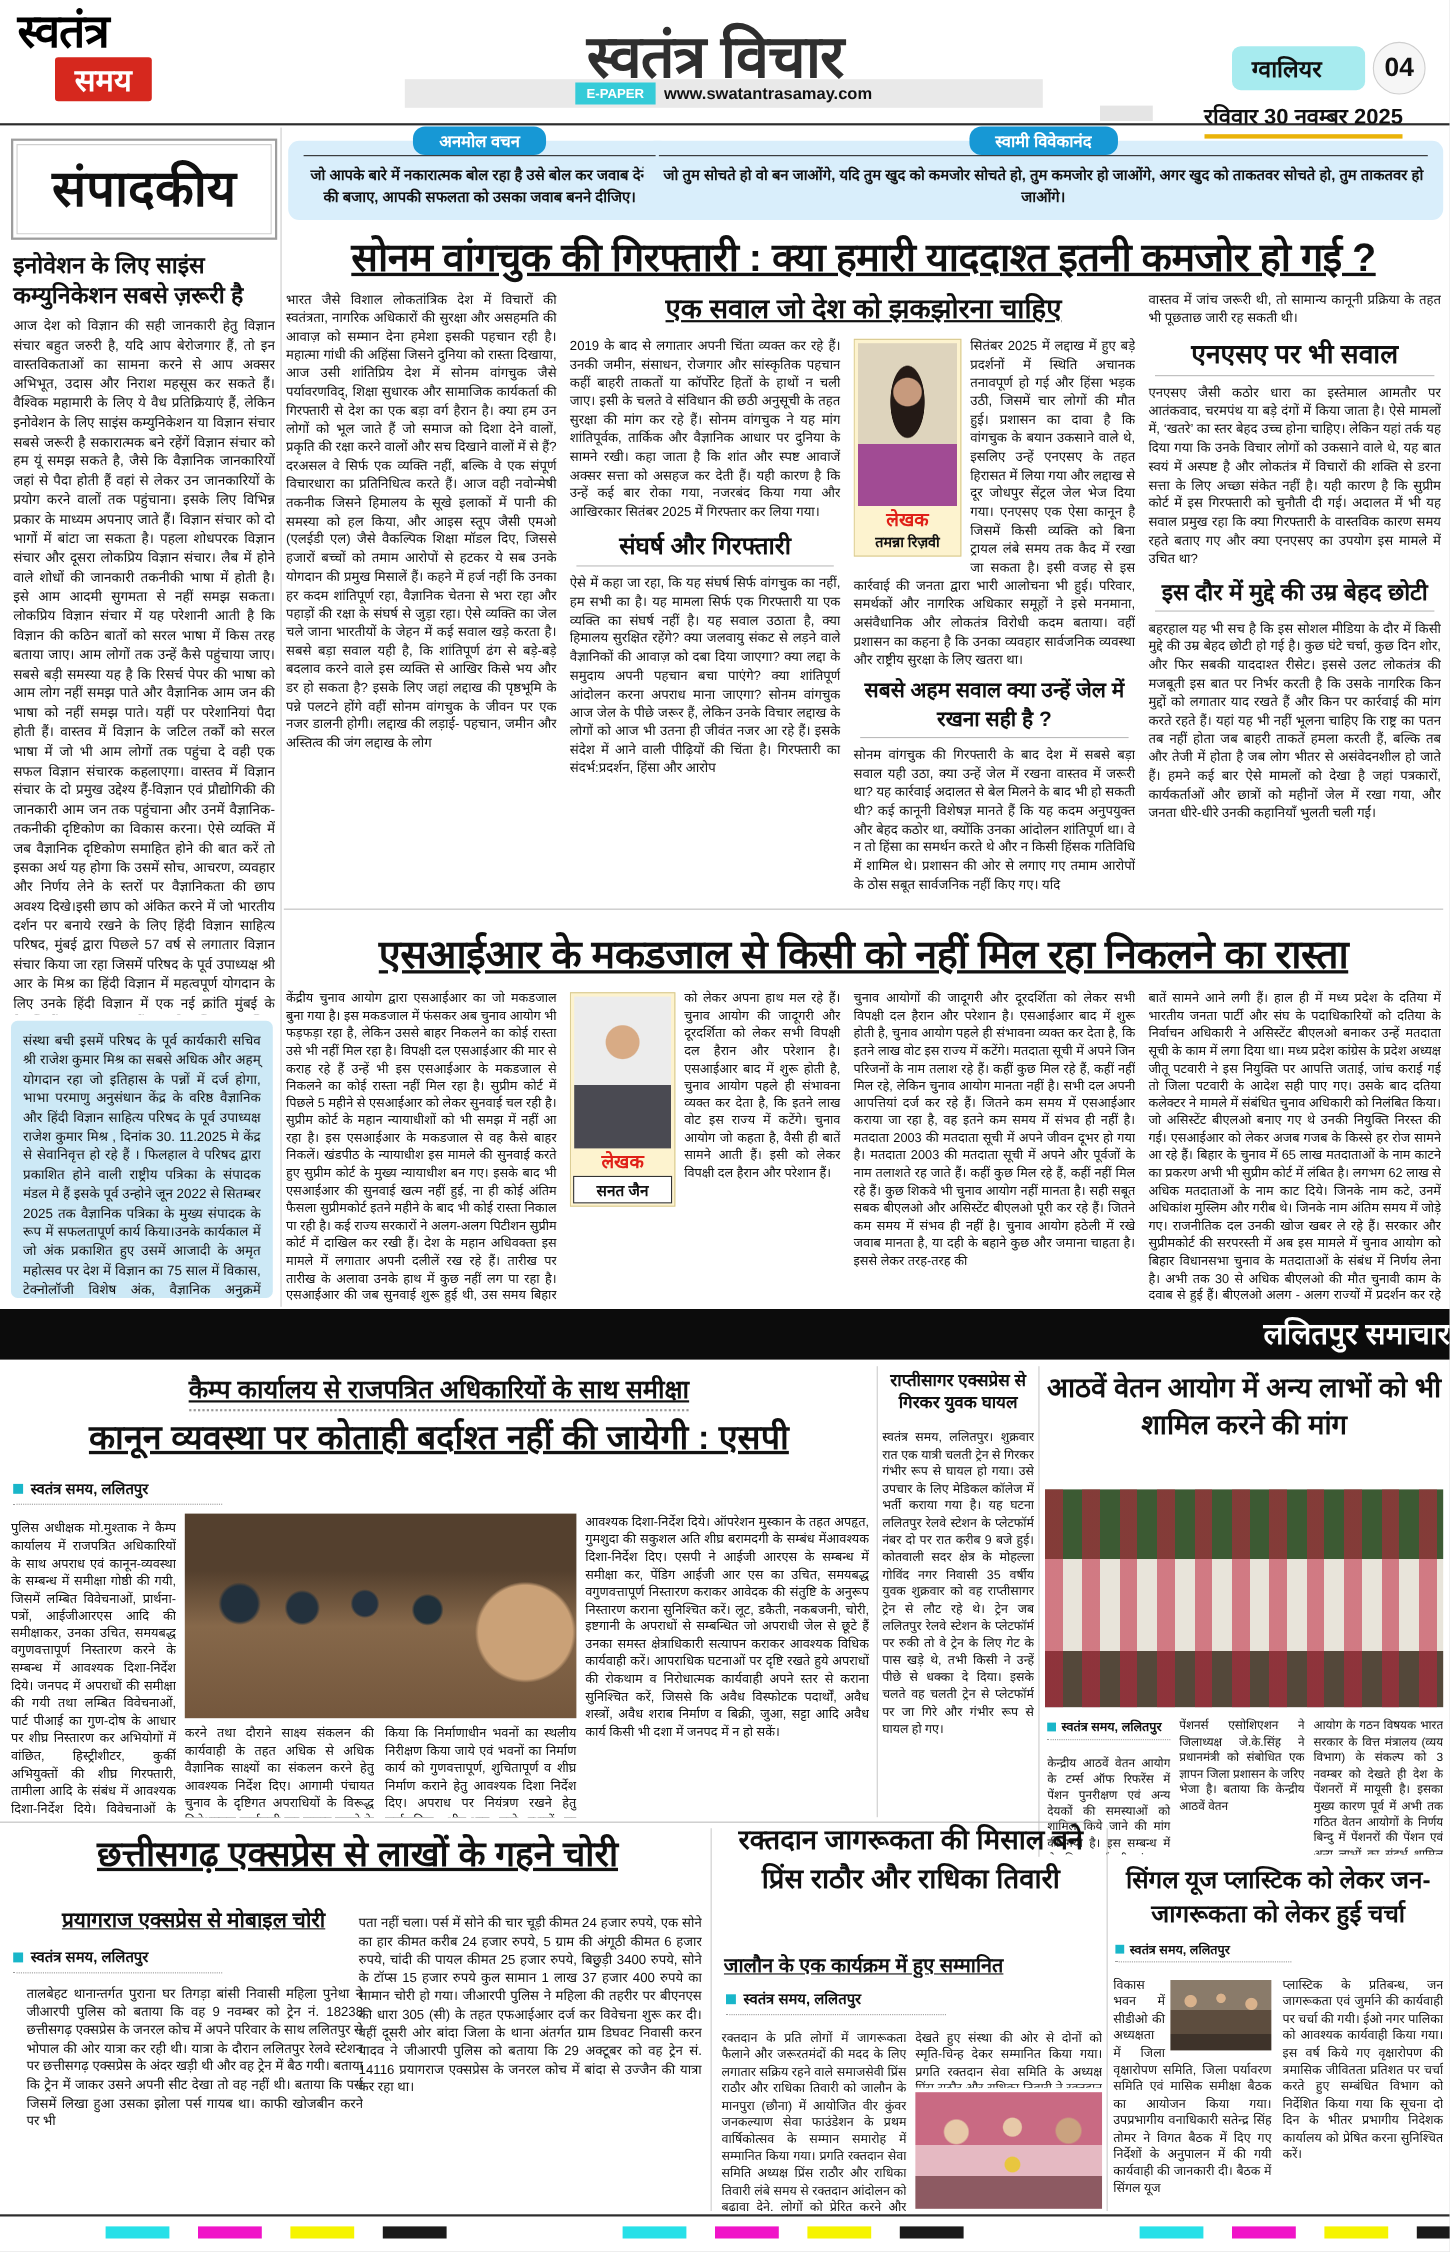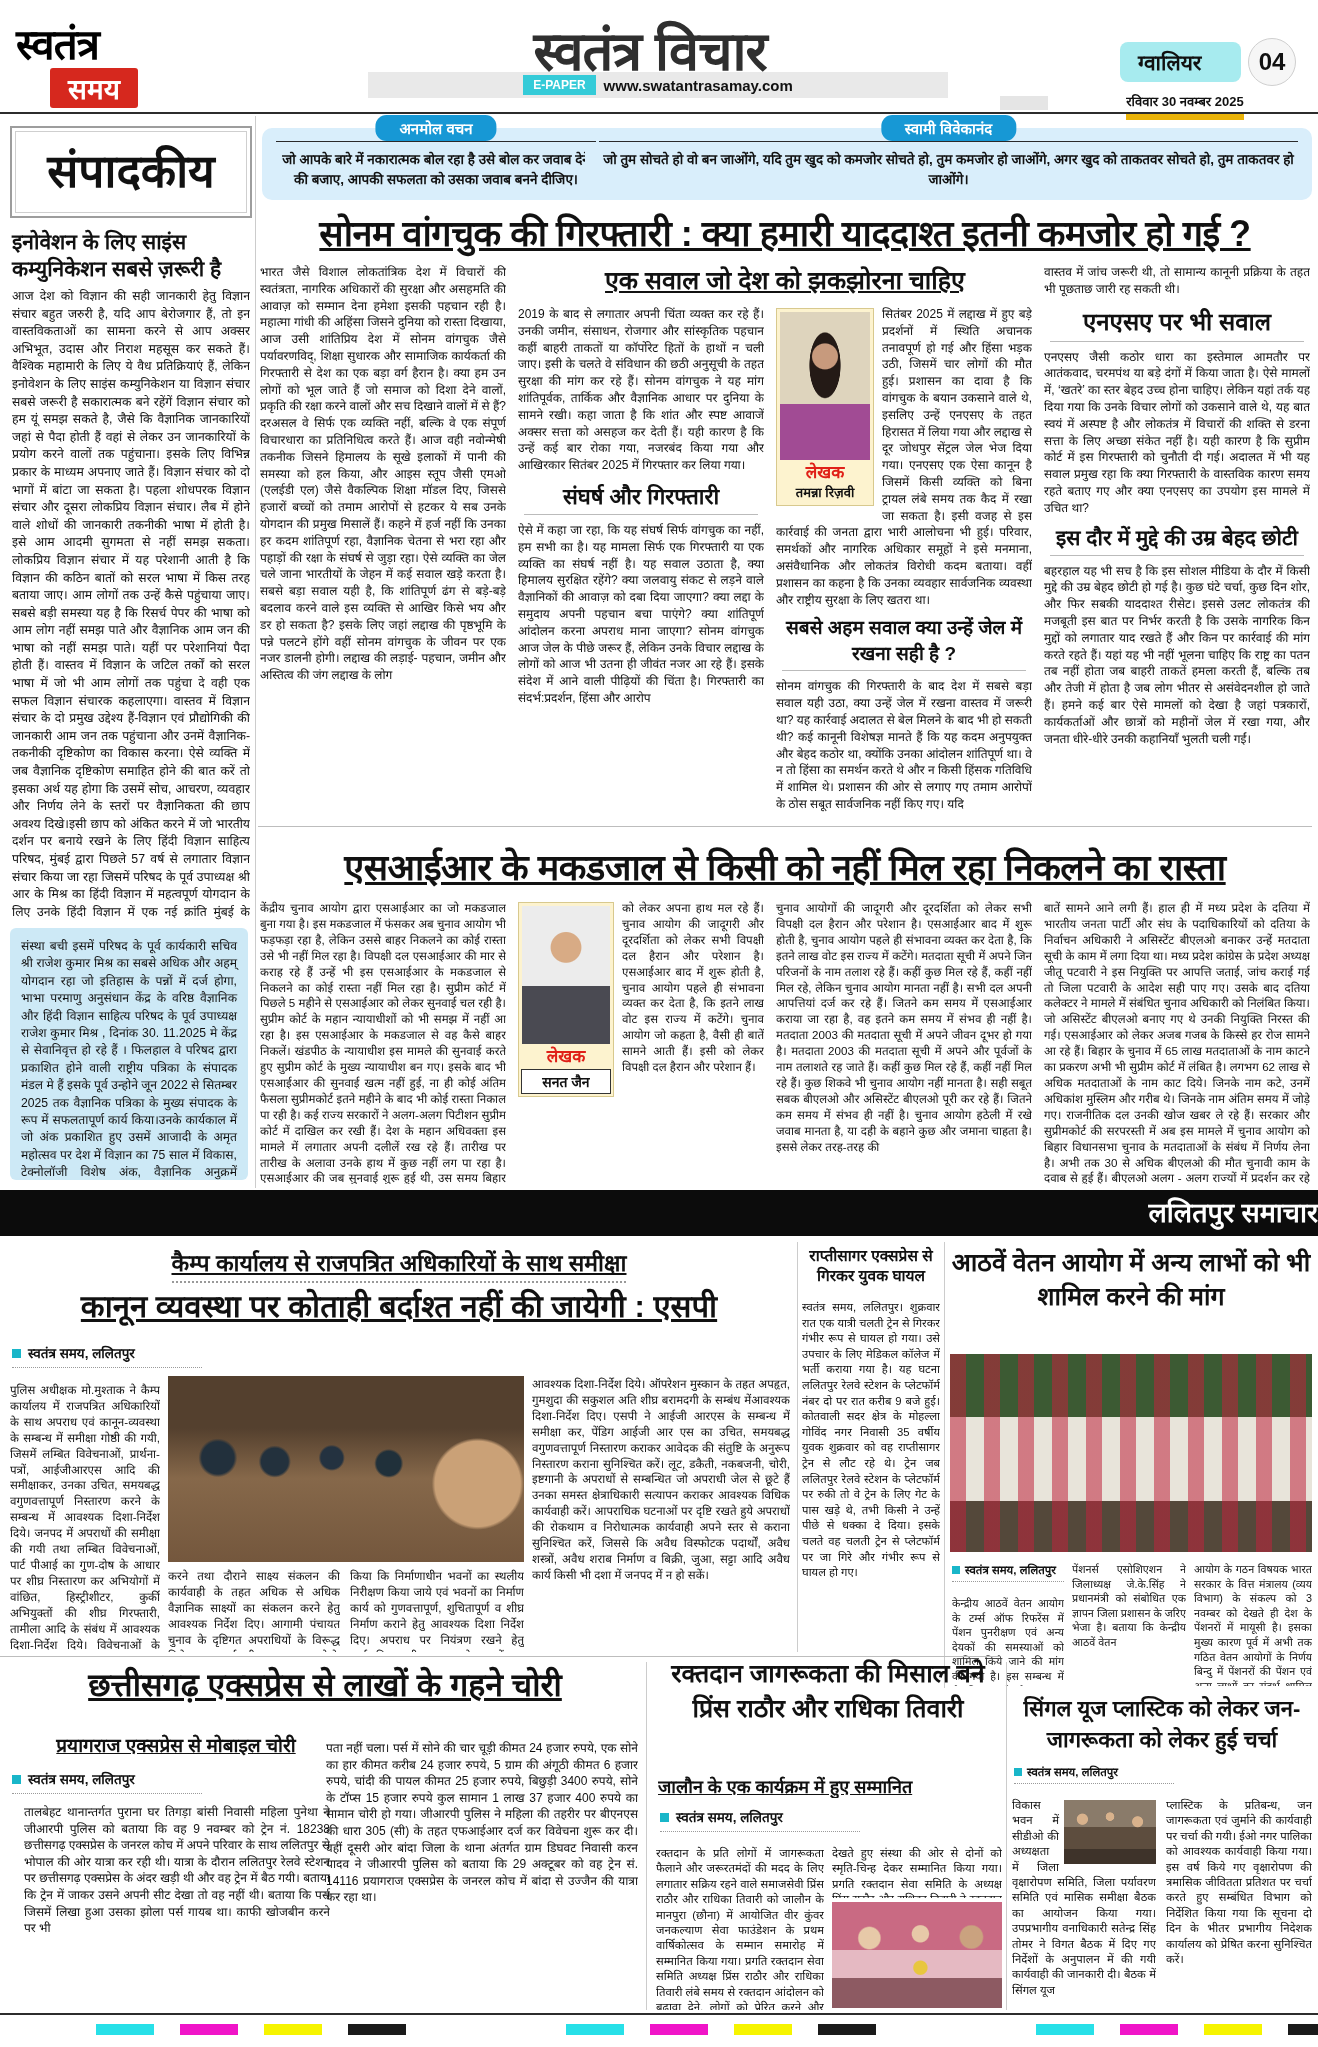--- a/index.html
+++ b/index.html
@@ -5,33 +5,33 @@
   html,body{margin:0;padding:0;background:#d8d8d8;}
   .page{position:relative;width:1318px;height:2047px;background:#ffffff;margin:0 auto;
         font-family:"Liberation Sans","DejaVu Sans",sans-serif;color:#111;overflow:hidden;}
   .abs{position:absolute;}
   .just{text-align:justify;text-justify:inter-word;}
   .ovh{overflow:hidden;}
   .ctr{text-align:center;}
   .nw{white-space:nowrap;text-decoration:underline;}
 
   
-  .logo1{font-size:42px;font-weight:900;letter-spacing:-1px;color:#000;line-height:1;margin-top:16px;}
+  .logo1{font-size:42px;font-weight:900;letter-spacing:-1px;color:#000;line-height:1;}
   .logo2{display:inline-block;background:#d6281e;color:#fff;font-size:28px;font-weight:900;
          padding:1px 18px;border-radius:3px;margin:2px 0 0 34px;}
   .main-title{font-size:54px;font-weight:800;color:#2f2f2f;letter-spacing:-1px;}
   .epaper-bar{background:#e9e9e9;display:flex;align-items:center;justify-content:center;gap:8px;}
   .epaper-badge{background:#35cbd8;color:#fff;font-size:12px;font-weight:800;padding:3px 10px;}
   .site-url{font-size:15px;font-weight:700;color:#111;}
   .city-pill{background:#a7ebef;border-radius:8px;font-size:21px;font-weight:800;
              padding:6px 40px 6px 18px;display:inline-block;}
   .page-circle{position:absolute;right:-16px;top:-4px;width:46px;height:46px;border-radius:50%;
                background:#f6f6f6;border:1px solid #cfcfcf;font-size:24px;font-weight:900;
                line-height:46px;text-align:center;}
-  .date-line{font-size:13px;font-weight:800;border-bottom:7px solid #eab308;padding-bottom:4px;}
+  .date-line{font-size:20px;font-weight:800;border-bottom:4px solid #eab308;padding-bottom:4px;}
 
   
   .hline{background:#bdbdbd;height:1px;}
   .vline{background:#cccccc;width:1px;}
   .blackline{background:#2c2c2c;}
 
   
   .ed-box{border:2px solid #9d9d9d;box-shadow:inset 0 0 0 3px #fff,inset 0 0 0 4px #cfcfcf;
           text-align:center;font-size:46px;font-weight:900;line-height:86px;background:#fff;}
   .ed-head{font-size:21px;font-weight:800;line-height:1.3;}

